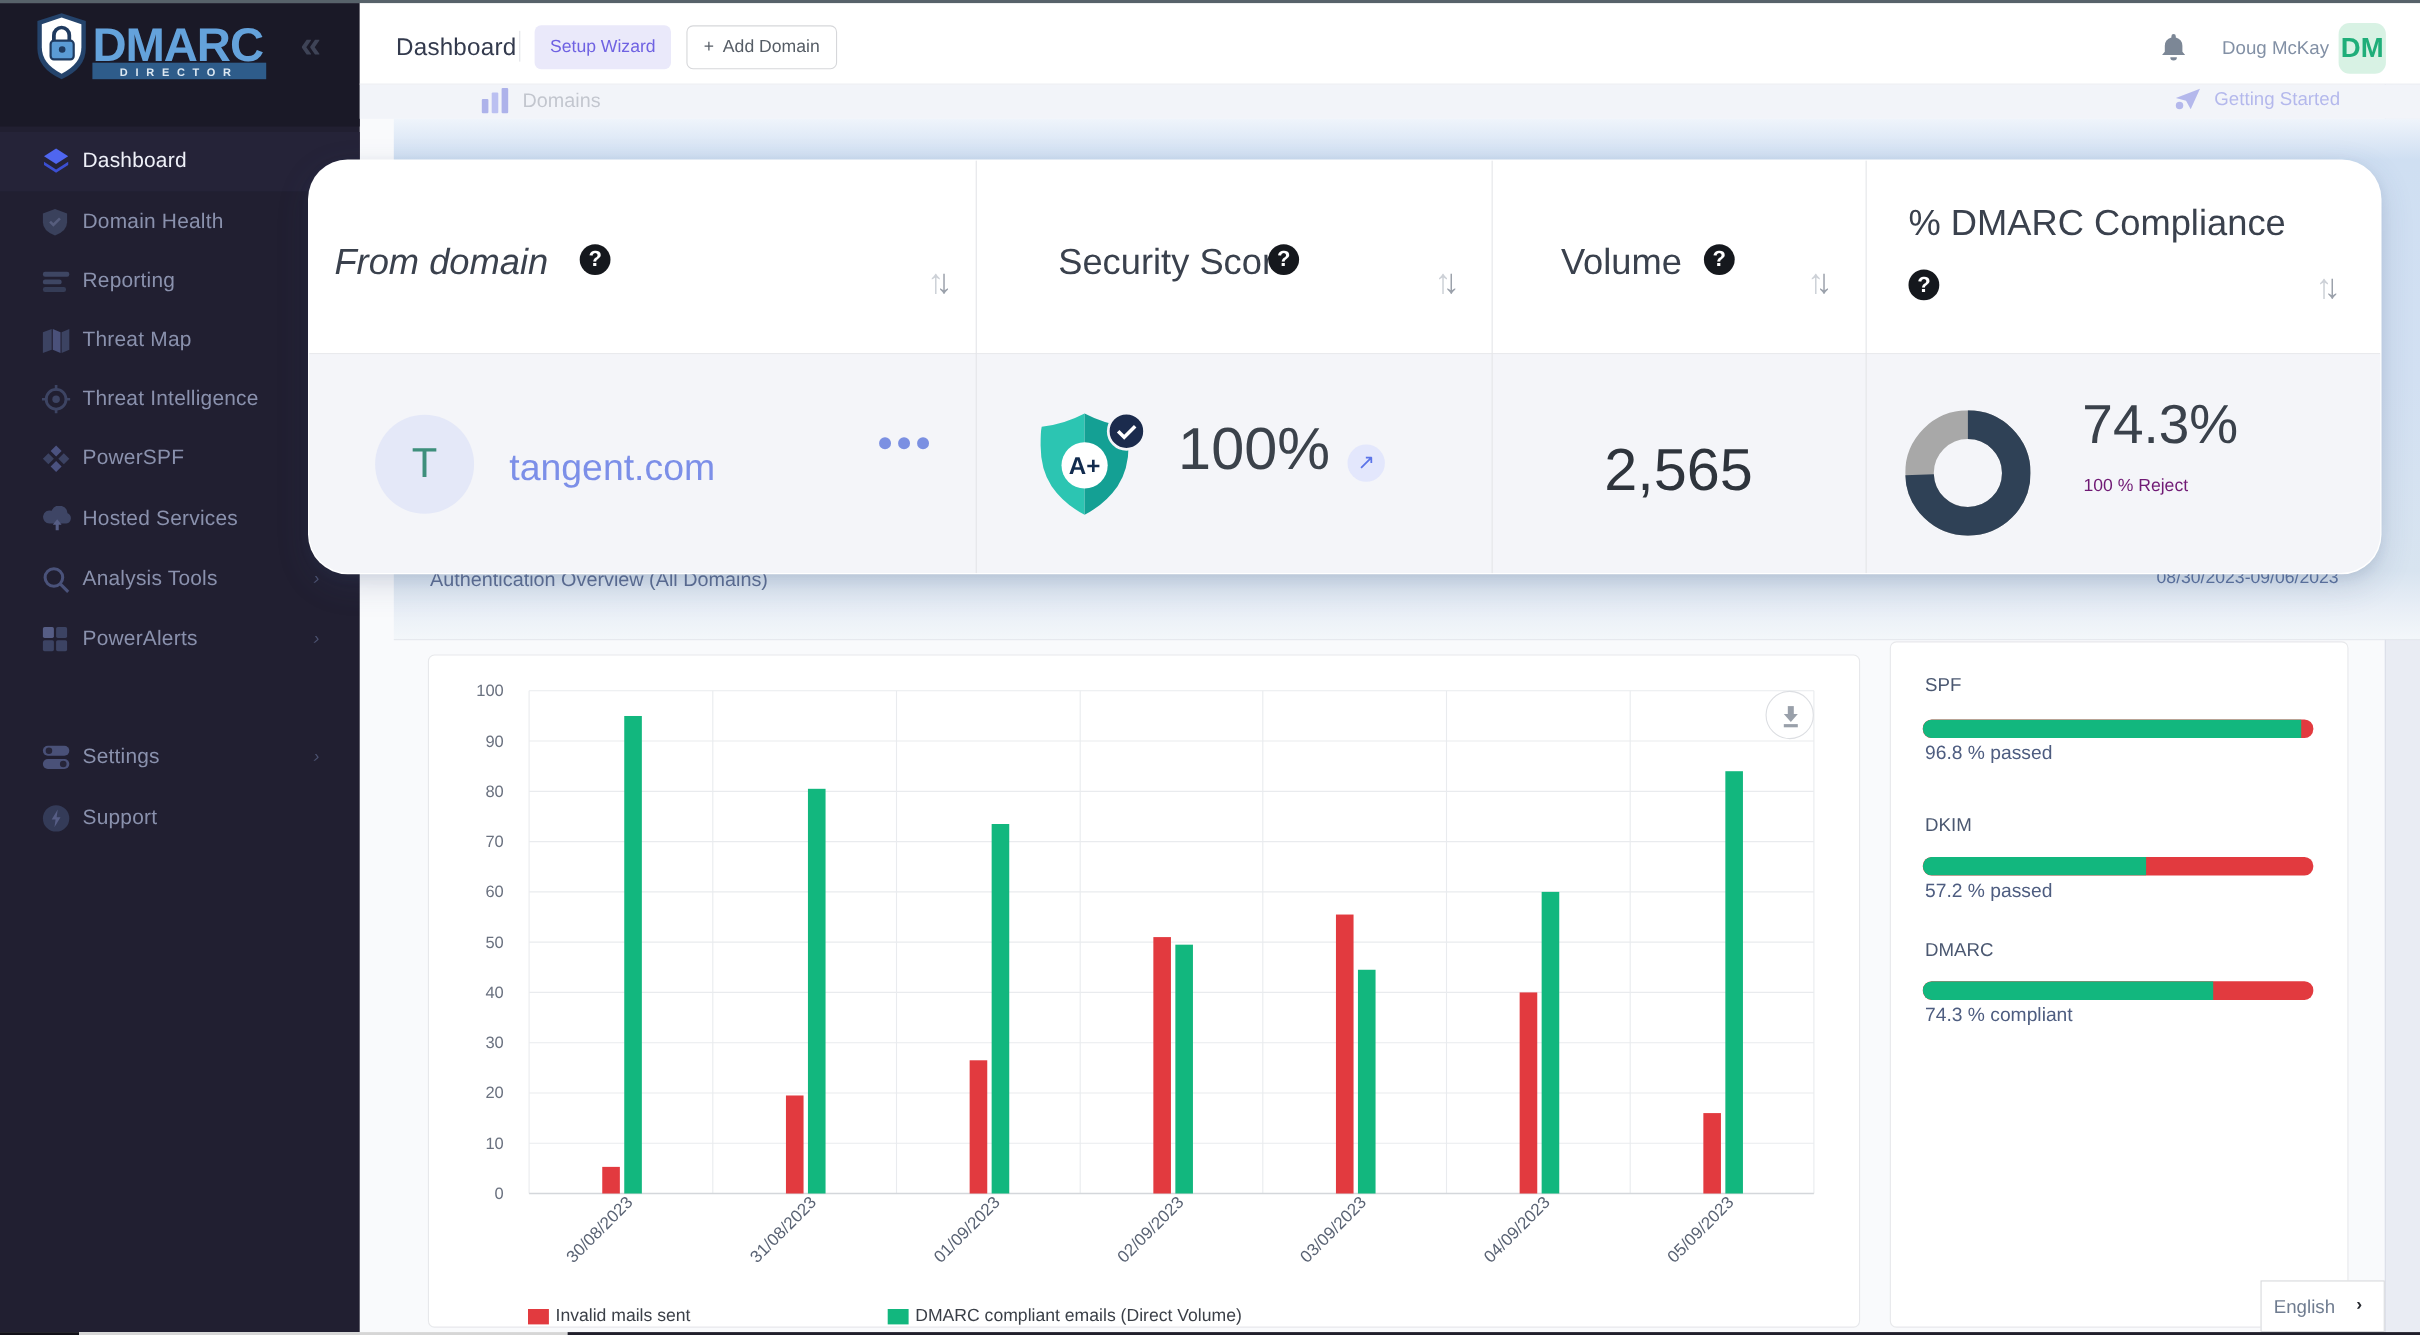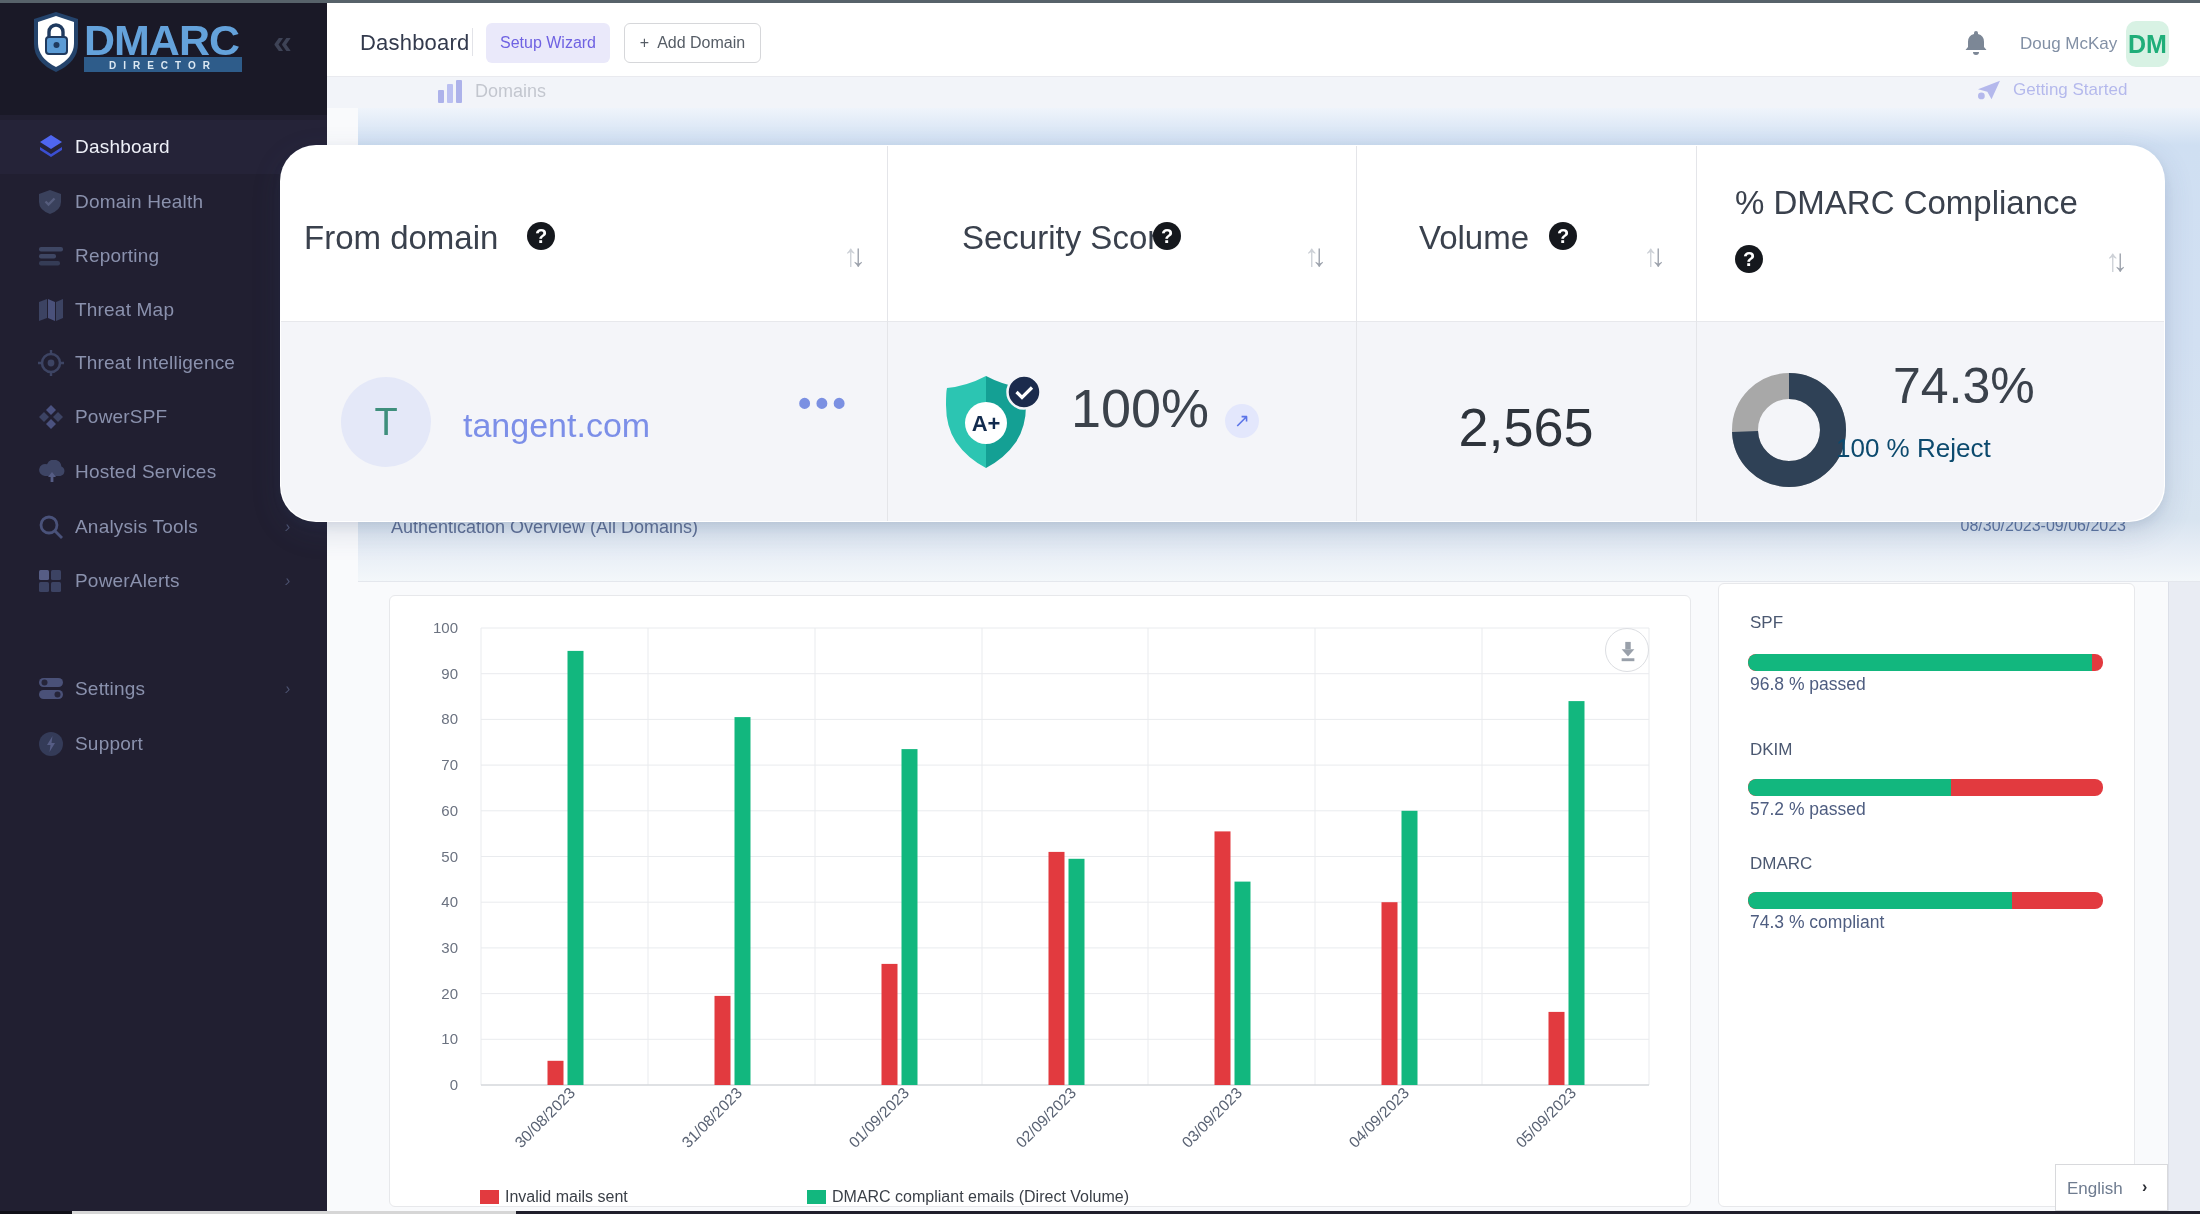--- a/index.html
+++ b/index.html
@@ -58,21 +58,21 @@
 .hcell{position:absolute;top:219px;font-size:33px;color:#3a414d;}
 .qabs{position:absolute;width:28px;height:28px;border-radius:50%;background:#15181d;color:#fff;font-size:20px;font-weight:bold;text-align:center;line-height:28px;}
 .sort{position:absolute;font-size:31px;color:#9ba1ab;letter-spacing:-8px;}
 #avatarT{left:341px;top:377px;width:90px;height:90px;border-radius:50%;background:#e4e8f8;color:#3e8f7c;font-size:38px;text-align:center;line-height:90px;}
 #tangent{left:463px;top:406px;font-size:34px;color:#7c8fe8;}
 #dots{left:798px;top:382px;color:#7b90e2;font-size:38px;letter-spacing:4px;font-weight:bold;}
 #pct100{left:1071px;top:377px;font-size:54px;color:#3b424b;}
 #arrowchip{left:1225px;top:404px;width:34px;height:34px;border-radius:50%;background:#e3e7fc;color:#5b74e8;font-size:19px;text-align:center;line-height:34px;}
 #vol{left:1356px;top:396px;width:340px;text-align:center;font-size:54px;color:#2e343c;}
 #big743{left:1893px;top:357px;font-size:50px;color:#3a414b;}
-#reject{left:1836px;top:433px;font-size:26px;color:#0c4a6e;}
+#reject{left:1894px;top:433px;font-size:16px;color:#701a75;}
 
 #engbox{left:2055px;top:1164px;width:113px;height:47px;background:#fff;border:1px solid #d8d9dc;}
 #engbox span{position:absolute;left:11px;top:14px;font-size:17px;color:#6f7c90;}
 #engbox b{position:absolute;left:86px;top:13px;font-size:16px;color:#2a2d33;font-weight:bold;}
 
 #tb1{left:0;top:1211px;width:72px;height:3px;background:#111018;}
 #tb2{left:72px;top:1211px;width:444px;height:3px;background:#d6d6d6;}
 #tb3{left:516px;top:1211px;width:1684px;height:3px;background:#201f2b;}
 </style>
 </head>
@@ -308,21 +308,21 @@
   <div class="pbar" style="top:892px;">
       <i style="width:264px;"></i>
     </div>
   <div class="pcap" style="top:912px;">74.3 % compliant</div>
 
   <div class="abs" id="popup"></div>
   <div class="abs" id="prow"></div>
   <div class="cdiv" style="left:887px;"></div>
   <div class="cdiv" style="left:1356px;"></div>
   <div class="cdiv" style="left:1696px;"></div>
-  <div class="hcell" style="left:304px;">From domain</div>
+  <div class="hcell" style="left:304px;font-style:italic;">From domain</div>
   <div class="qabs" style="left:527px;top:222px;">?</div>
   <div class="sort" style="left:843px;top:238px;"><span style="color:#cdd1d7;">↑</span>↓</div>
   <div class="hcell" style="left:915px;margin-left:47px;">Security Score</div>
   <div class="qabs" style="left:1153px;top:222px;">?</div>
   <div class="sort" style="left:1304px;top:238px;"><span style="color:#cdd1d7;">↑</span>↓</div>
   <div class="hcell" style="left:1419px;">Volume</div>
   <div class="qabs" style="left:1549px;top:222px;">?</div>
   <div class="sort" style="left:1643px;top:238px;"><span style="color:#cdd1d7;">↑</span>↓</div>
   <div class="hcell" style="left:1735px;top:184px;">% DMARC Compliance</div>
   <div class="qabs" style="left:1735px;top:245px;">?</div>

